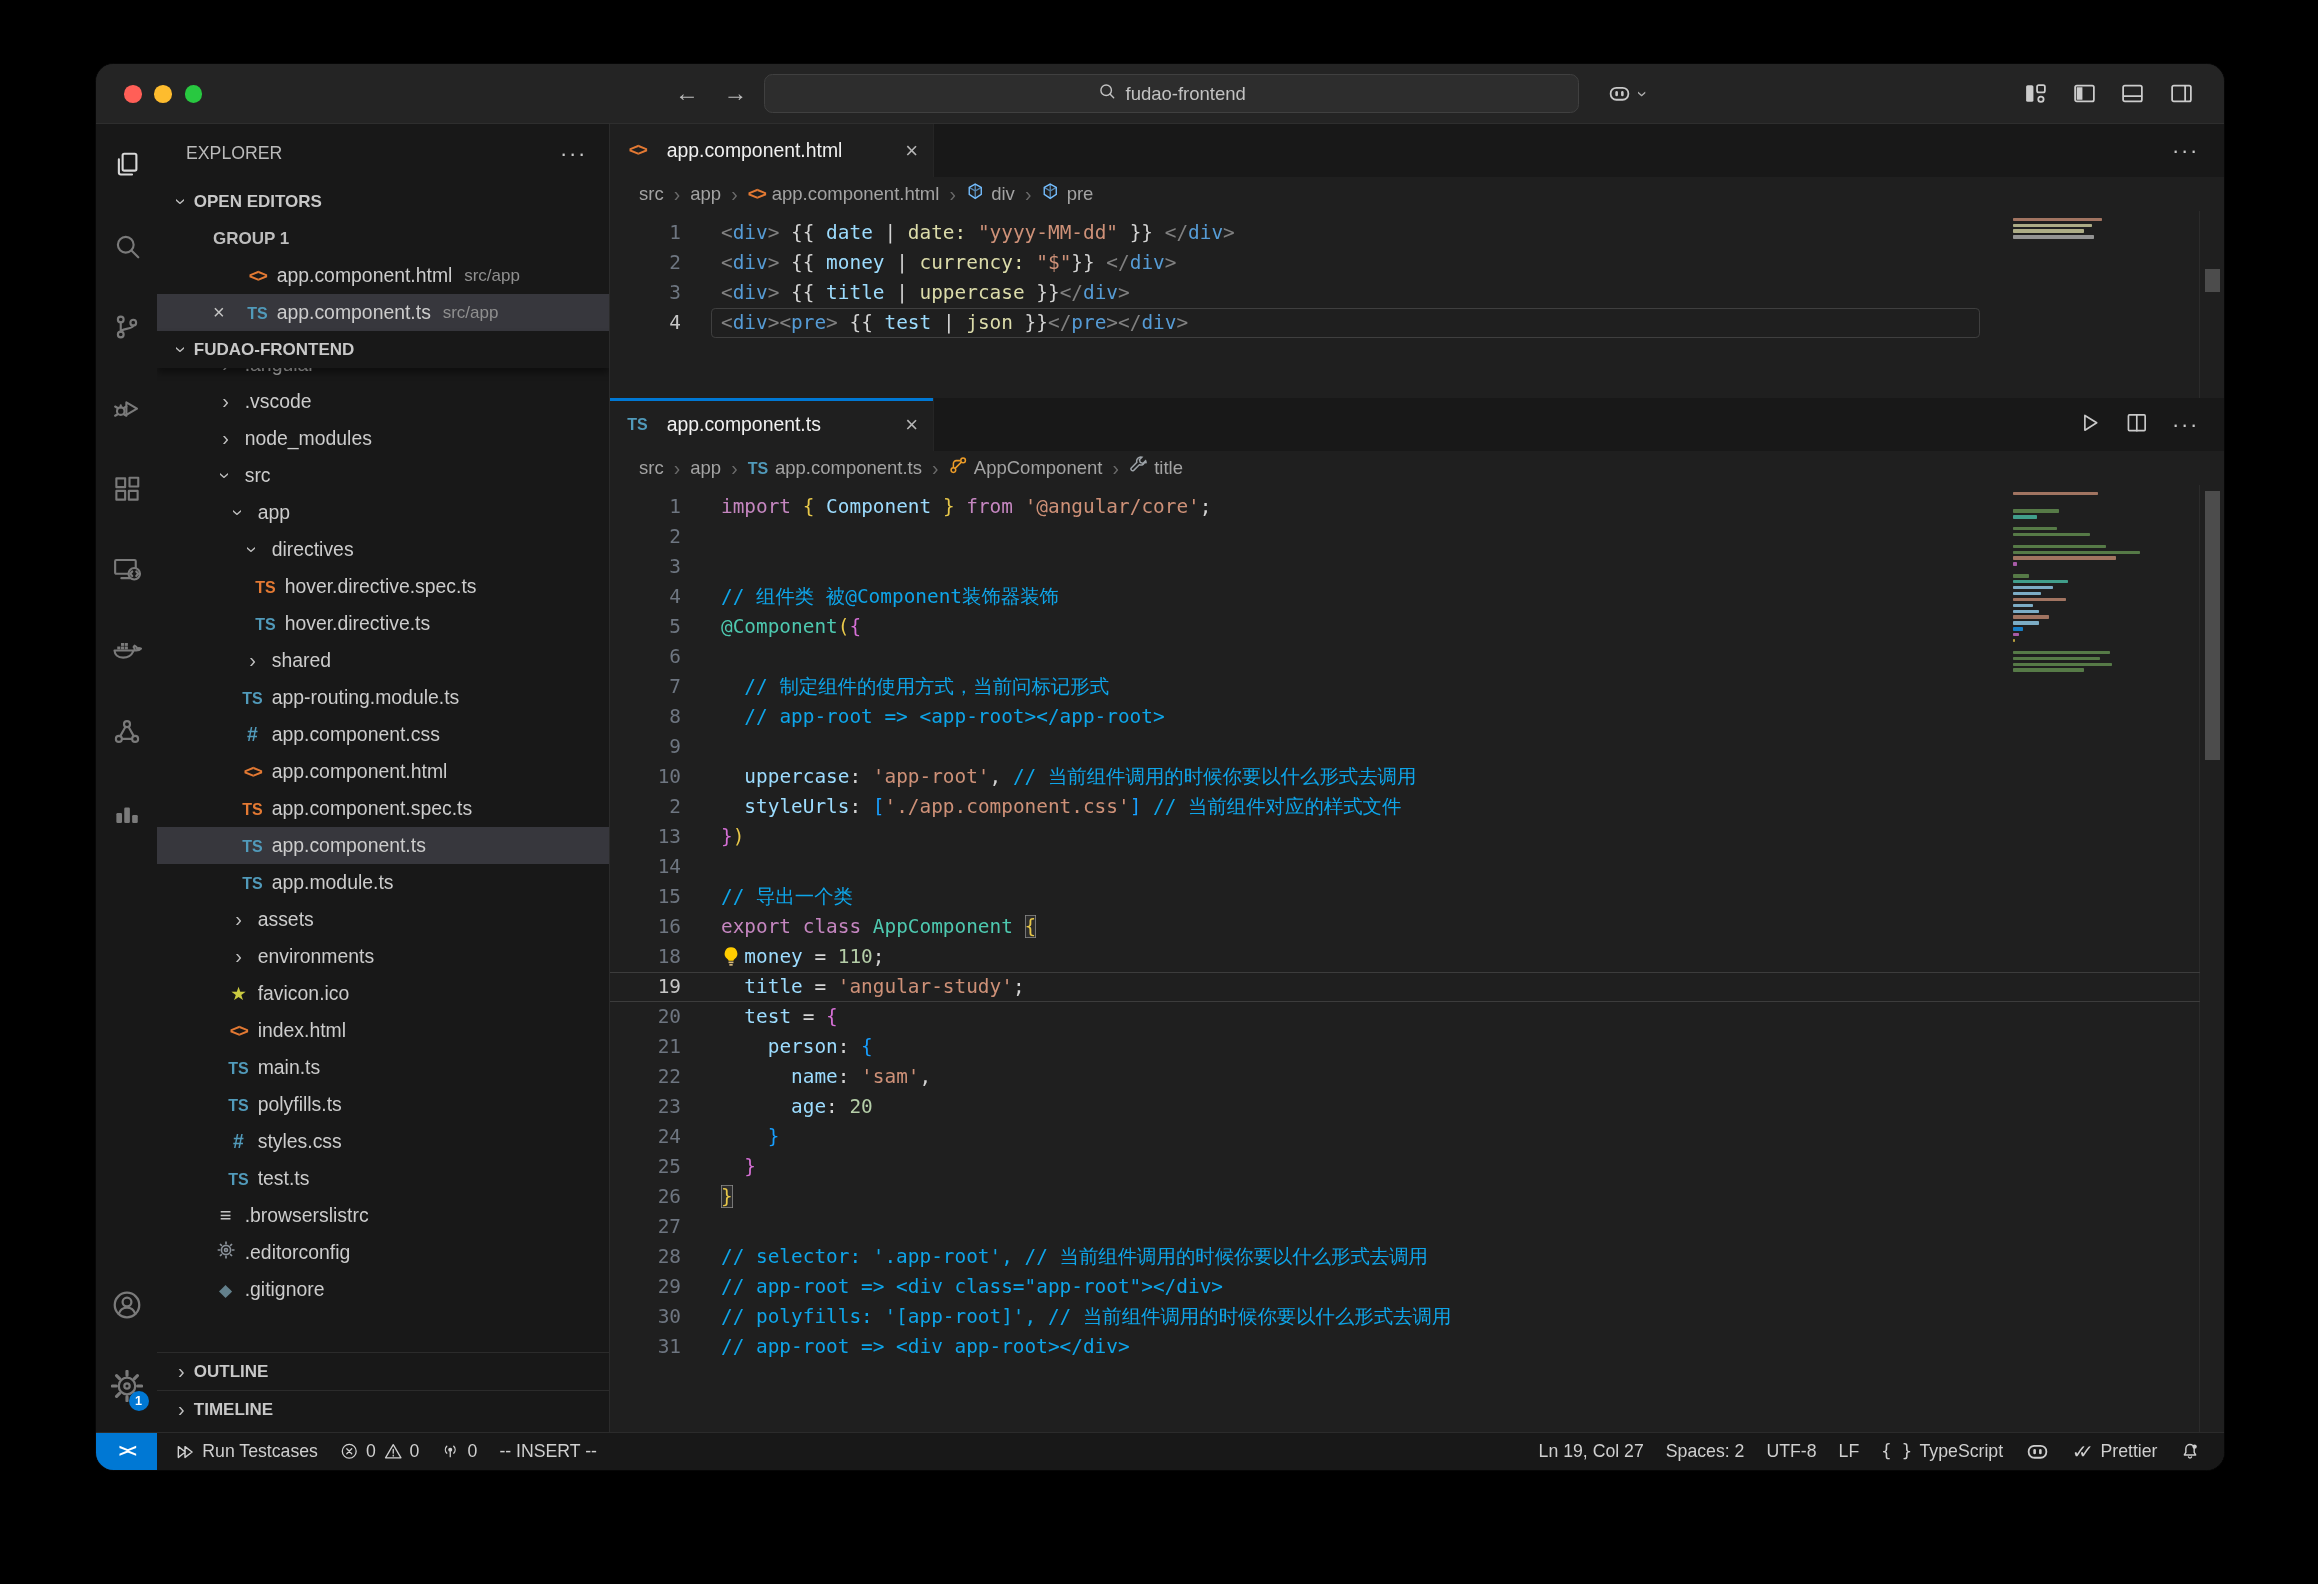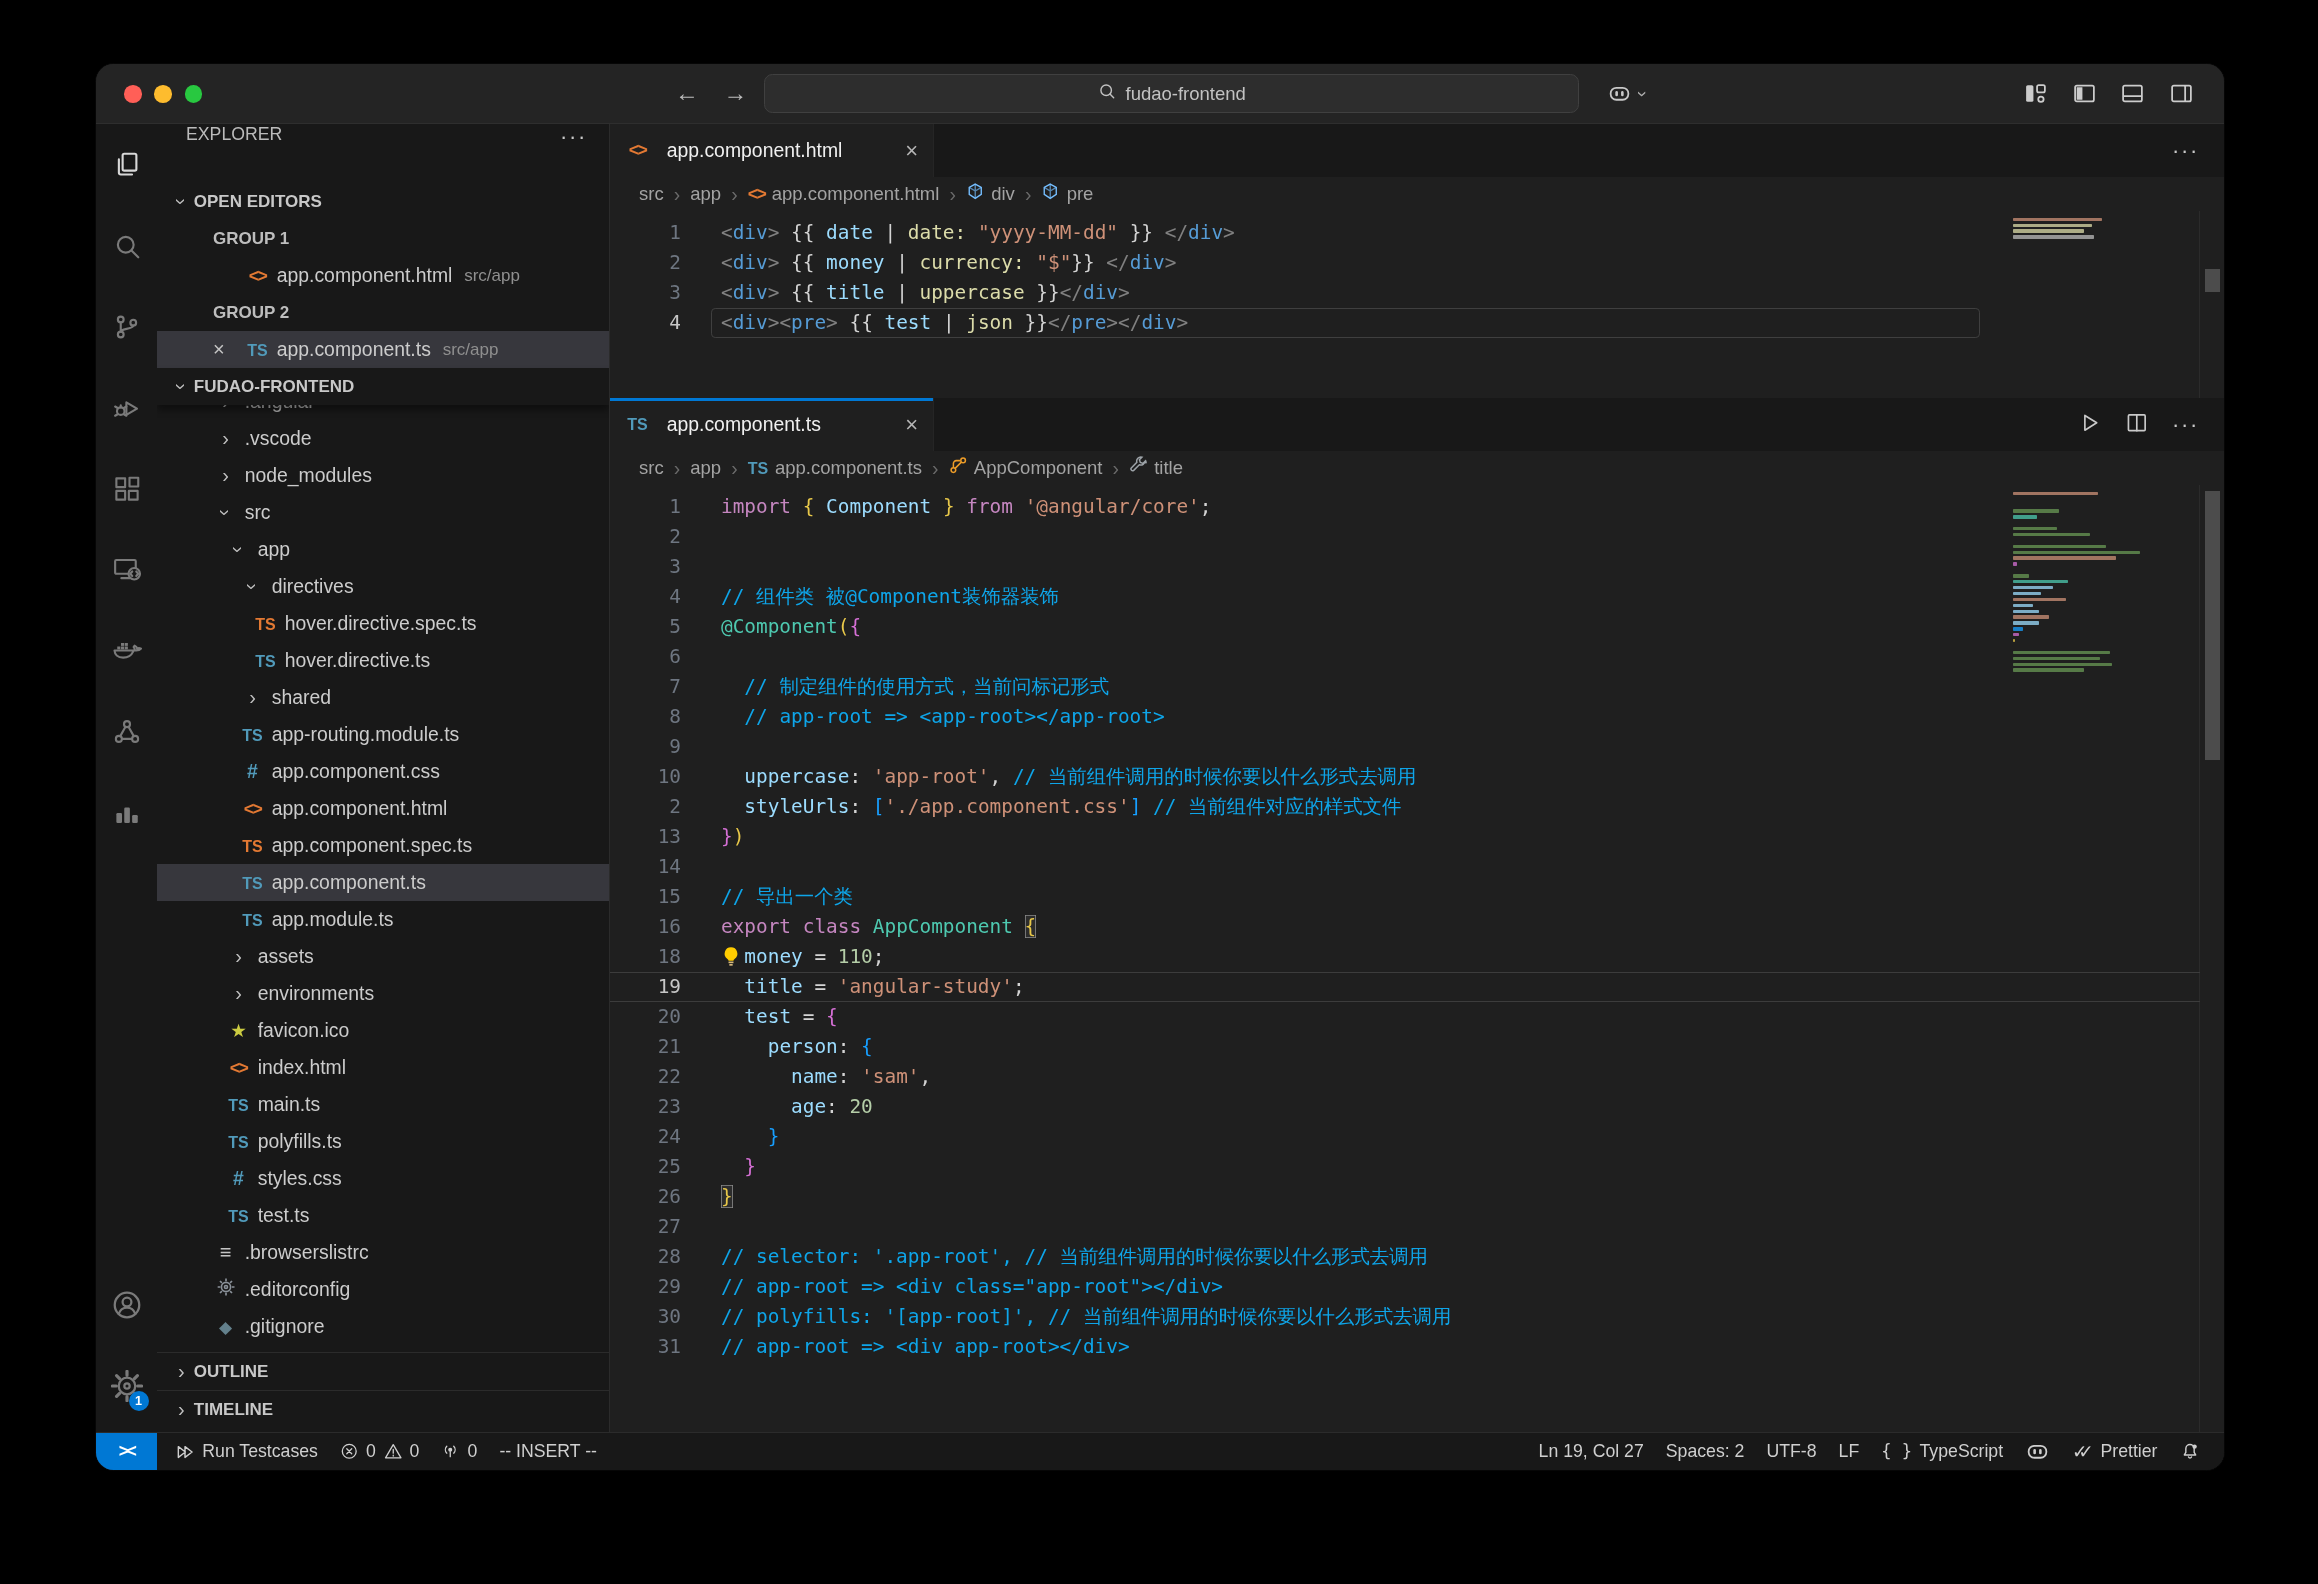--- a/index.html
+++ b/index.html
@@ -23,21 +23,21 @@
   
   .main{position:absolute;left:0;top:60px;right:0;bottom:37px;}
   .activitybar{position:absolute;left:0;top:0;bottom:0;width:61px;background:#181818;border-right:0.8px solid #2b2b2b;}
   .act-item{width:61px;height:81px;display:flex;align-items:center;justify-content:center;color:#7a7a7a;position:relative;}
   .act-item.active{color:#d7d7d7;}
   .act-bottom{position:absolute;bottom:6.7px;left:0;width:61px;}
   .badge{position:absolute;right:8.4px;bottom:15px;min-width:20px;height:20px;border-radius:10px;background:#0078d4;color:#fff;
          font-size:12.6px;font-weight:bold;display:flex;align-items:center;justify-content:center;}
   
   .sidebar{position:absolute;left:61px;top:0;bottom:0;width:452px;background:#181818;border-right:0.8px solid #2b2b2b;color:#cccccc;overflow:hidden;}
-  .sb-header{height:59px;display:flex;align-items:flex-start;padding-left:29px;font-size:17.7px;color:#bbbbbb;}
+  .sb-header{height:59px;display:flex;align-items:center;padding-left:29px;font-size:17.7px;color:#bbbbbb;}
   .sb-more{margin-left:auto;margin-right:22px;font-size:22px;letter-spacing:1.7px;color:#c9c9c9;}
   .srow{height:37px;display:flex;align-items:center;font-size:17px;font-weight:bold;color:#c8c8c8;position:relative;}
   .srow .chev{width:25px;margin-left:11.8px;text-align:center;}
   .chevg{display:inline-block;font-size:20px;font-weight:normal;color:#c0c0c0;}
   .chevg.down{transform:rotate(90deg);}
   .grouplabel{height:37px;display:flex;align-items:center;padding-left:56px;font-size:17px;font-weight:bold;color:#bdbdbd;}
   .oe-item{height:37px;display:flex;align-items:center;padding-left:56px;font-size:19.4px;font-weight:normal;}
   .oe-item .close-slot{width:32px;font-size:20px;color:#c5c5c5;}
   .oe-item.selected{background:#37373d;}
   .fdesc{margin-left:11.8px;font-size:17px;color:#8f8f8f;}
@@ -271,21 +271,20 @@
           <span>OPEN EDITORS</span>
         </div>
         <div id="open-editors">
             <div class="grouplabel">GROUP 1</div>
             <div class="oe-item">
               <span class="close-slot"></span>
               <span class="tw"><span class="g-html">&lt;&gt;</span></span>
               <span>app.component.html</span>
               <span class="fdesc">src/app</span>
             </div>
-            <div class="grouplabel">GROUP 2</div>
             <div class="oe-item selected">
               <span class="close-slot">×</span>
               <span class="tw"><span class="g-ts">TS</span></span>
               <span>app.component.ts</span>
               <span class="fdesc">src/app</span>
             </div>
           </div>
         <div class="srow sticky-head">
           <span class="chev"><span class="chevg down">›</span></span>
           <span>FUDAO-FRONTEND</span>

